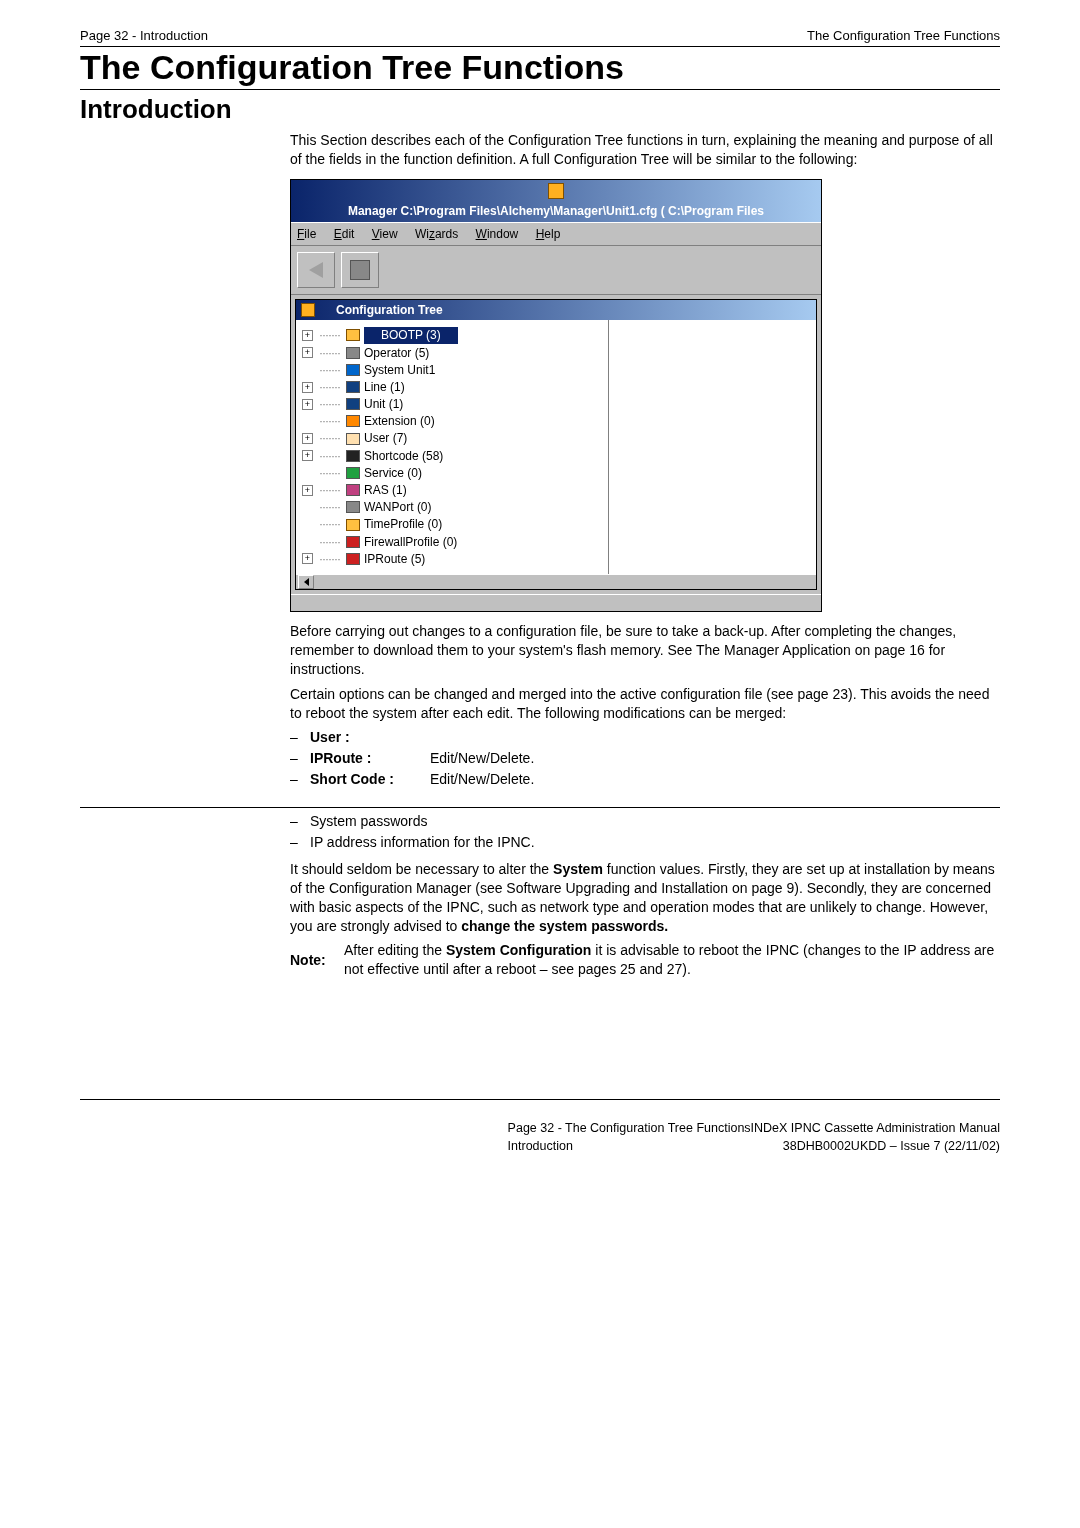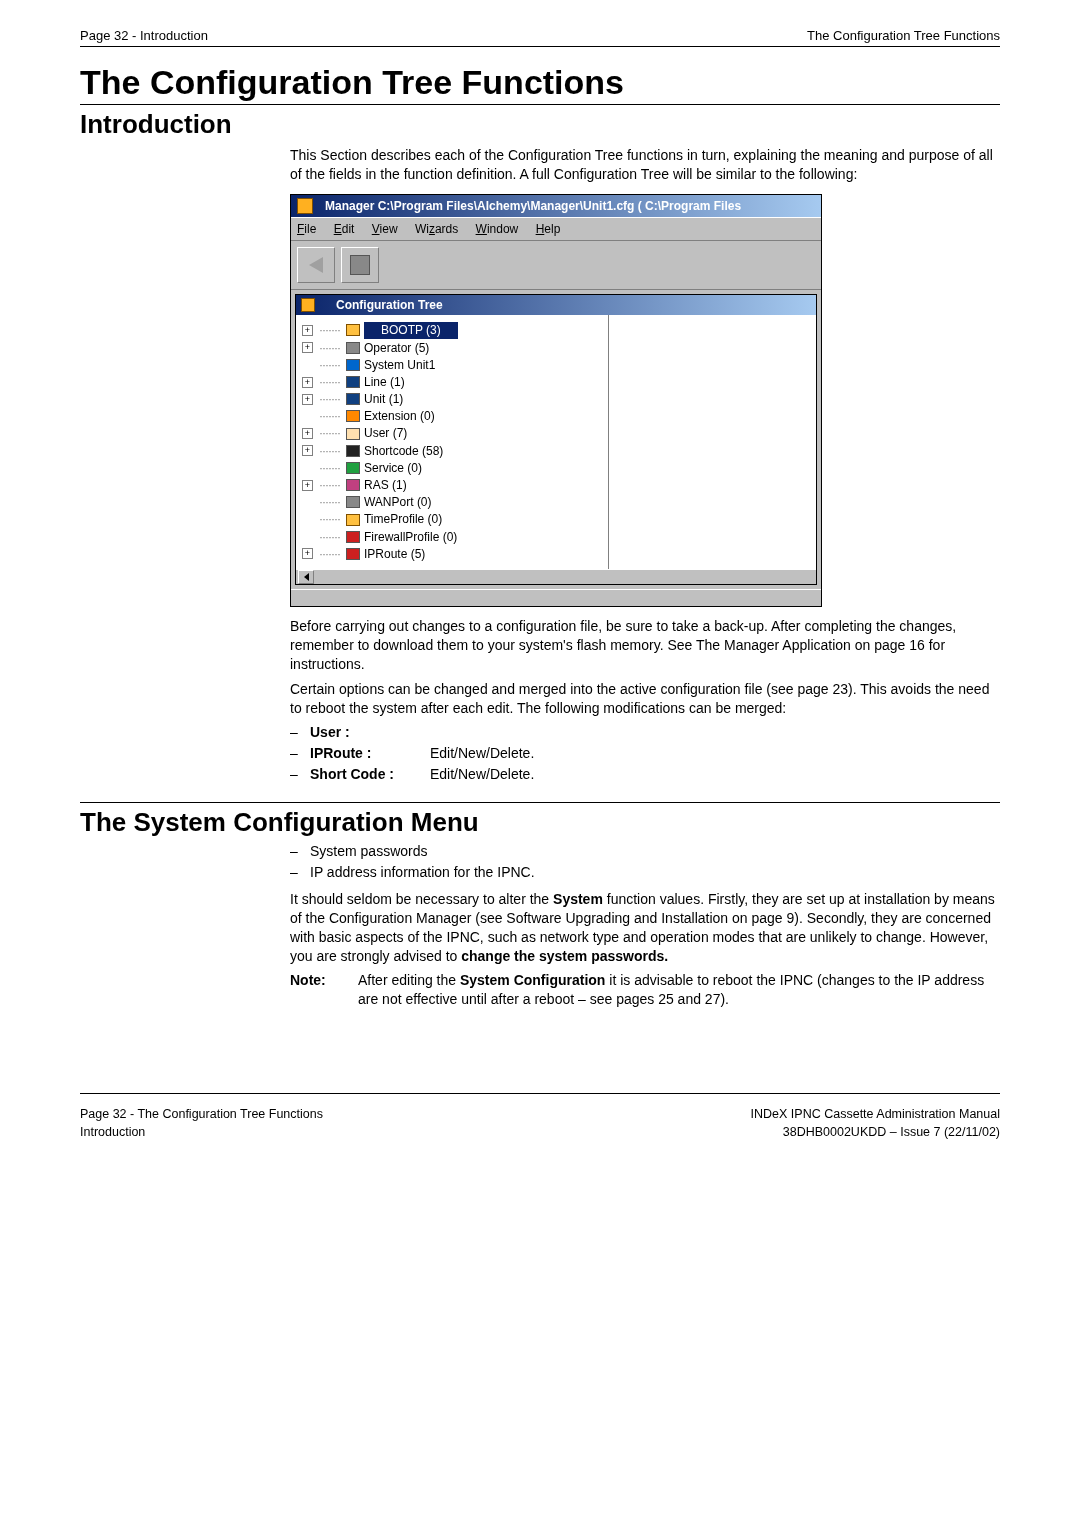--- a/index.html
+++ b/index.html
@@ -15,21 +15,21 @@
     margin: 0 auto;
     padding: 28px 40px 40px 40px;
     box-sizing: border-box;
   }
   .top-header {
     display: flex;
     justify-content: space-between;
     font-size: 13px;
     border-bottom: 1px solid #000;
     padding-bottom: 3px;
-    margin-bottom: 16px;
+    margin-bottom: 1px;
   }
   h1 {
     font-size: 34px;
     font-weight: bold;
     color: #000;
     margin: 0 0 4px 0;
     border-bottom: 1px solid #000;
     padding-bottom: 2px;
   }
   h2 {
@@ -78,21 +78,22 @@
     font-family: "MS Sans Serif", Tahoma, sans-serif;
     font-size: 12px;
   }
   .win-title {
     background: linear-gradient(90deg, #0a246a, #a6caf0);
     color: #fff;
     padding: 3px 6px;
     font-weight: bold;
     display: flex;
     align-items: center;
-    gap: 12px;
+    gap: 4px;
+    flex-direction: column;
   }
   .win-title .ico {
     width: 14px; height: 14px; background: #ffb020; border: 1px solid #805000;
   }
   .win-menu {
     background: #c0c0c0;
     padding: 3px 6px;
     border-top: 1px solid #fff;
     border-bottom: 1px solid #808080;
   }
@@ -199,29 +200,29 @@
   }
   .bottombar .sarrow::before {
     content: ""; width: 0; height: 0; border-top: 4px solid transparent;
     border-bottom: 4px solid transparent; border-right: 5px solid #000;
   }
   .statusbar {
     background: #c0c0c0; height: 16px; border-top: 1px solid #fff;
   }
 
   .footer {
-    margin-top: 84px;
+    margin-top: 120px;
     border-top: 1px solid #000;
     display: flex;
-    justify-content: space-between;
+    justify-content: flex-end;
     font-size: 12.5px;
-    padding-top: 12px;
+    padding-top: 20px;
   }
   .footer div { line-height: 1.4; }
-  .note-row { display: flex; gap: 20px; }
+  .note-row { display: flex; gap: 6px; align-items: center; }
   .note-row .nlabel { font-weight: bold; flex: 0 0 48px; }
 </style>
 </head>
 <body>
 
 <div class="page">
 
   <div class="top-header">
     <span>Page 32 - Introduction</span>
     <span>The Configuration Tree Functions</span>
@@ -372,21 +373,20 @@
       <li>
         <span class="dash-mark">–</span>
         <span class="dash-label">Short Code :</span>
         <span class="dash-text">Edit/New/Delete.</span>
       </li>
     </ul>
   </div>
 
   <div class="section-divider"></div>
 
-  <h2>The System Configuration Menu</h2>
 
   <div class="body-block">
     <ul class="dash2">
       <li>
         <span class="dash-mark">–</span>
         <span class="dash-text">System passwords</span>
       </li>
       <li>
         <span class="dash-mark">–</span>
         <span class="dash-text">IP address information for the IPNC.</span>

